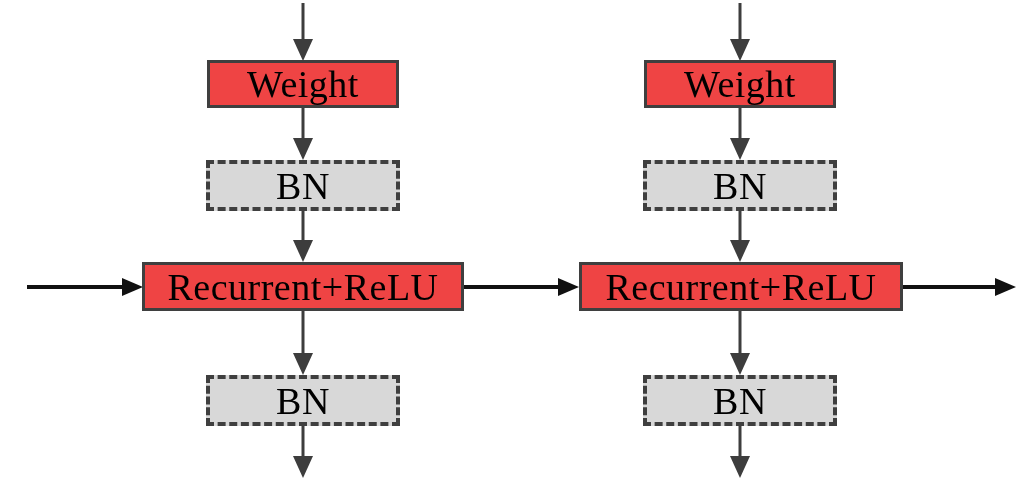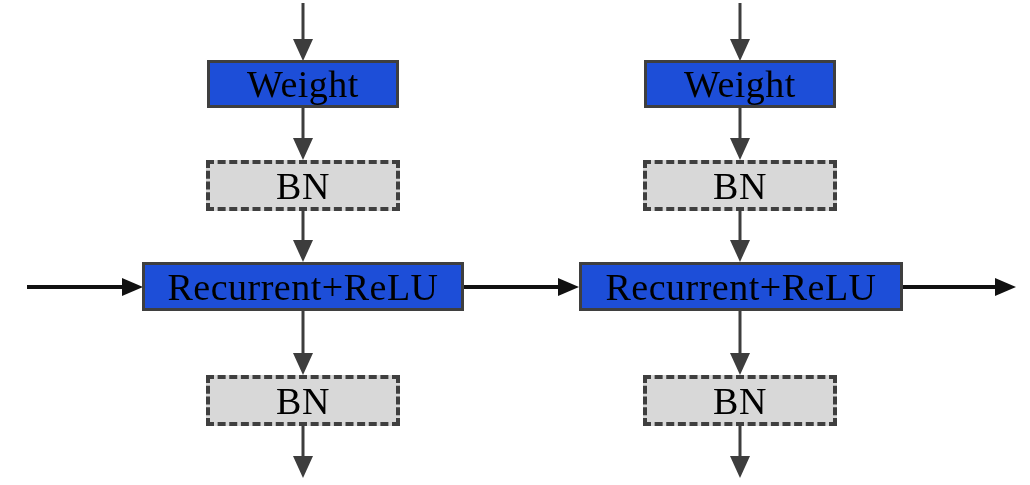--- a/index.html
+++ b/index.html
@@ -18,21 +18,21 @@
   }
   .box {
     position: absolute;
     box-sizing: border-box;
     display: flex;
     align-items: center;
     justify-content: center;
     font-size: 38px;
     line-height: 1;
     color: #000000;
-    background: #1d4ed8;
+    background: #ef4444;
     border: 3px solid #3f3f3f;
     letter-spacing: 0.5px;
   }
   .box.bn {
     background: #d8d8d8;
     border: 4px dashed #3f3f3f;
     font-family: Liberation Serif, serif;
   }
   
   .b1-weight    { left: 207px; top:  60px; width: 192px; height: 48px; }

